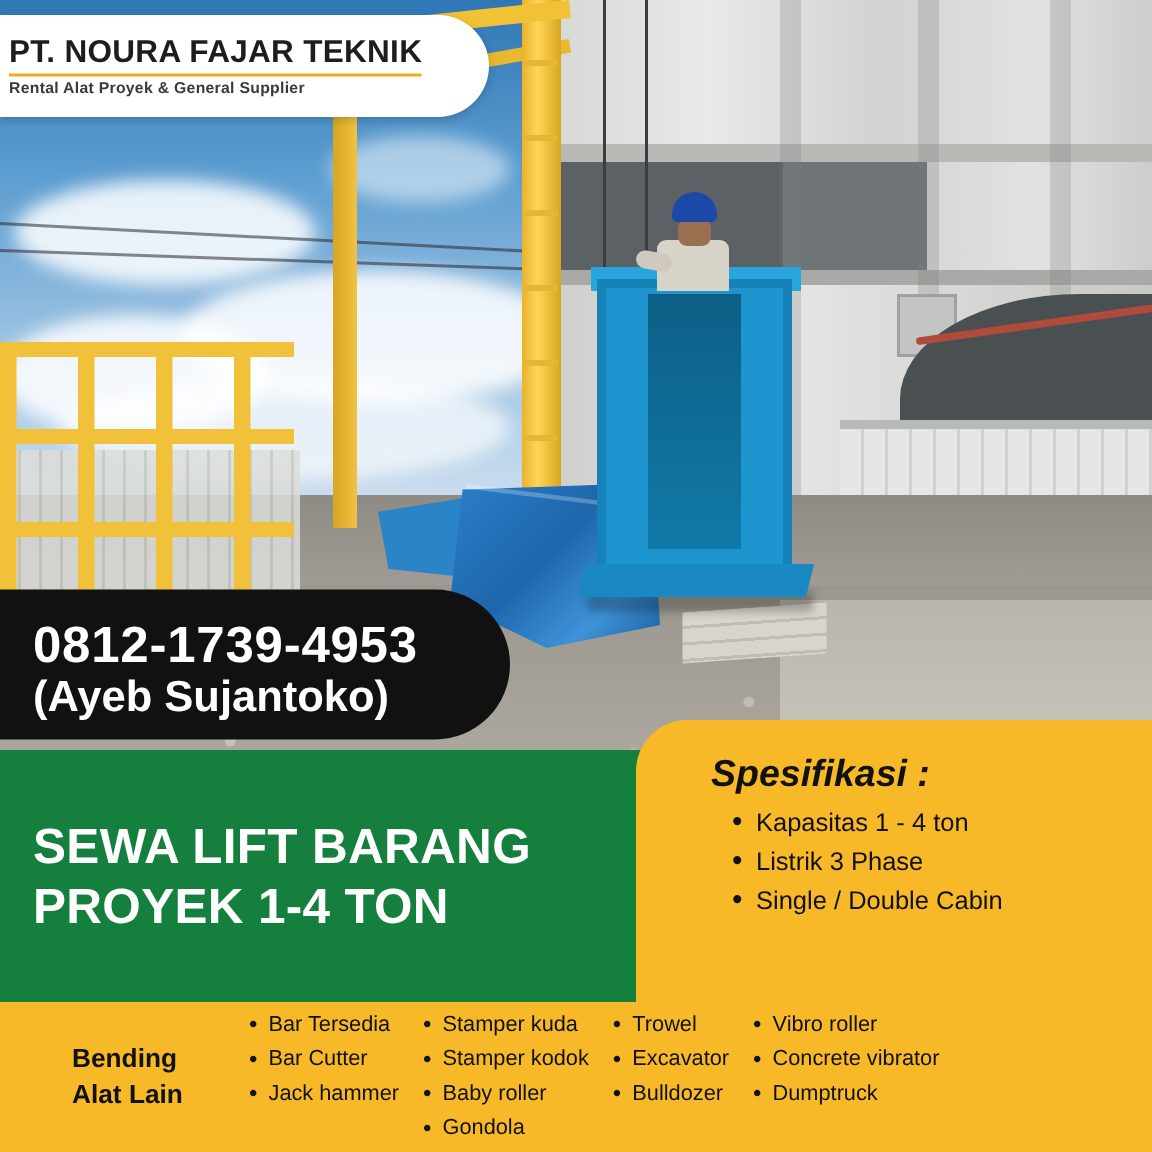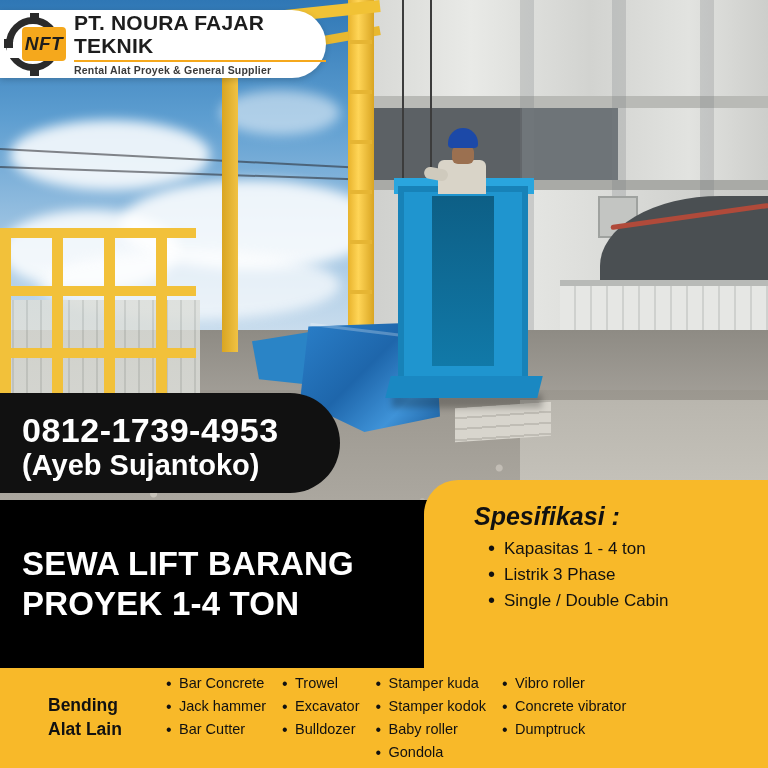--- a/index.html
+++ b/index.html
@@ -280,21 +280,21 @@
     font-size: 34px; font-weight: bold; letter-spacing: .5px; line-height: 1.1;
   }
   .phone-name {
     font-size: 29px; font-weight: bold; line-height: 1.15;
   }
 
   
   .headline-block {
     position: absolute; left: 0; top: 500px;
     width: 430px; height: 168px;
-    background: #000000;
+    background: #15803d;
     display: flex; flex-direction: column; justify-content: center;
     padding-left: 22px;
   }
   .headline {
     color: #ffffff; font-weight: bold; font-size: 33px; line-height: 1.22;
     letter-spacing: .2px;
   }
 
   
   .spec-panel {
@@ -411,28 +411,20 @@
     <div class="cage-inner"></div>
     <div class="cage-base"></div>
 
     <div class="worker-body"></div>
     <div class="worker-arm"></div>
     <div class="worker-face"></div>
     <div class="worker-helmet"></div>
   </div>
 
   <div class="logo-bar">
-    <div class="logo-mark">
-      <div class="gear"></div>
-      <div class="gear-tooth" style="left:24px; top:-2px;"></div>
-      <div class="gear-tooth" style="left:24px; top:52px;"></div>
-      <div class="gear-tooth" style="left:-2px; top:24px;"></div>
-      <div class="gear-tooth" style="left:50px; top:24px;"></div>
-      <div class="nft-box">NFT</div>
-    </div>
     <div class="logo-text">
       <div class="logo-title">PT. NOURA FAJAR TEKNIK</div>
       <div class="logo-sub">Rental Alat Proyek &amp; General Supplier</div>
     </div>
   </div>
 
   <div class="phone-pill">
     <div class="phone-num">0812-1739-4953</div>
     <div class="phone-name">(Ayeb Sujantoko)</div>
   </div>
@@ -451,36 +443,36 @@
     </ul>
   </div>
 
   <div class="footer">
     <div class="footer-label">
       <div>Bending</div>
       <div>Alat Lain</div>
     </div>
     <div class="footer-cols">
       <ul class="footer-col">
-        <li>Bar Concrete</li>
+        <li>Bar Tersedia</li>
+        <li>Bar Cutter</li>
         <li>Jack hammer</li>
-        <li>Bar Cutter</li>
-      </ul>
-      <ul class="footer-col">
-        <li>Trowel</li>
-        <li>Excavator</li>
-        <li>Bulldozer</li>
       </ul>
       <ul class="footer-col">
         <li>Stamper kuda</li>
         <li>Stamper kodok</li>
         <li>Baby roller</li>
         <li>Gondola</li>
       </ul>
       <ul class="footer-col">
+        <li>Trowel</li>
+        <li>Excavator</li>
+        <li>Bulldozer</li>
+      </ul>
+      <ul class="footer-col">
         <li>Vibro roller</li>
         <li>Concrete vibrator</li>
         <li>Dumptruck</li>
       </ul>
     </div>
   </div>
 
 </div>
 
 </body></html>

